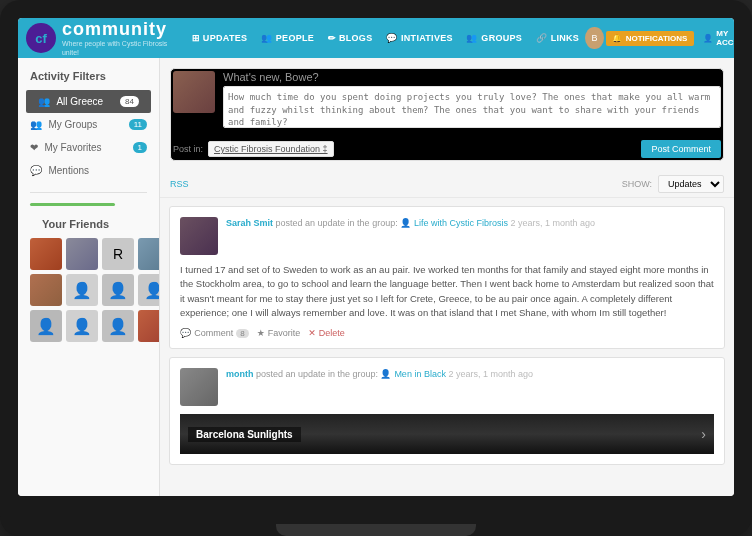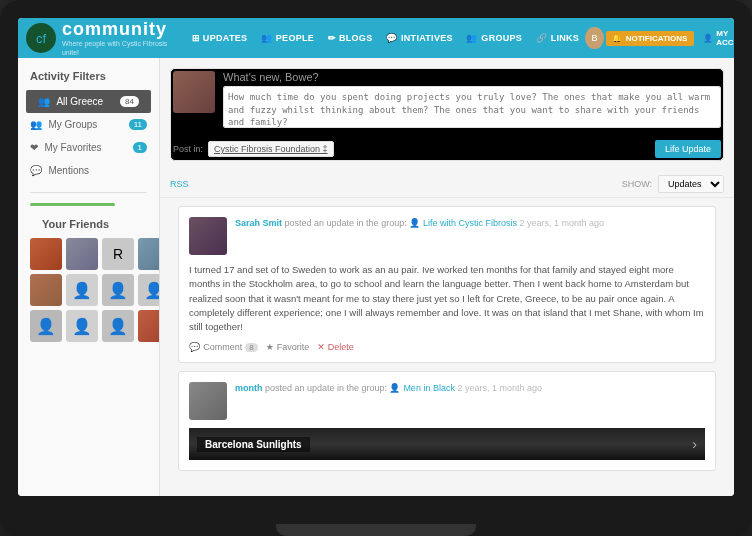--- a/index.html
+++ b/index.html
@@ -52,25 +52,25 @@
     .logo-area {
       display: flex;
       align-items: center;
       gap: 6px;
       min-width: 160px;
     }
     .logo-circle {
       width: 30px;
       height: 30px;
       border-radius: 50%;
-      background: #14532d;
+      background: #4c1d95;
       display: flex;
       align-items: center;
       justify-content: center;
-      font-weight: normal;
+      font-weight: bold;
       color: #2aaccc;
       font-size: 13px;
     }
     .logo-text {
       color: #fff;
       font-size: 18px;
       font-weight: bold;
       letter-spacing: 1px;
     }
     .logo-tagline {
@@ -322,21 +322,21 @@
     .show-select {
       font-size: 9px;
       border: 1px solid #ddd;
       padding: 2px 5px;
       background: #f9f9f9;
       border-radius: 2px;
     }
 
     .feed-item {
       background: #fff;
-      margin: 8px 18px;
+      margin: 8px 9px;
       border: 1px solid #e0e0e0;
       border-radius: 3px;
       padding: 10px;
     }
     .feed-item-header {
       display: flex;
       align-items: flex-start;
       gap: 8px;
       margin-bottom: 8px;
     }
@@ -383,21 +383,21 @@
     }
     .action-count {
       background: #ddd;
       border-radius: 10px;
       padding: 0 4px;
       font-size: 8px;
     }
     .delete-action { color: #cc6060; }
     .barcelona-thumb {
       background: linear-gradient(180deg, #222 0%, #333 50%, #111 100%);
-      height: 32px;
+      height: 40px;
       position: relative;
       display: flex;
       align-items: center;
       justify-content: space-between;
       padding: 0 8px;
     }
     .barcelona-title-bar {
       color: #fff;
       font-size: 10px;
       font-weight: bold;
@@ -520,21 +520,21 @@
             <div style="flex:1">
               <div class="post-prompt">What's new, Bowe?</div>
               <textarea class="post-textarea" placeholder="How much time do you spent doing projects you truly love? The ones that make you all warm and fuzzy whilst thinking about them? The ones that you want to share with your friends and family?" style=""></textarea>
             </div>
           </div>
           <div class="post-footer">
             <div class="post-in">
               <span>Post in:</span>
               <span class="foundation-select">Cystic Fibrosis Foundation ‡</span>
             </div>
-            <button class="post-btn">Life Update</button>
+            <button class="post-btn">Post Comment</button>
           </div>
         </div>
 
         <div class="feed-controls">
           <span class="rss-link">RSS</span>
           <span class="show-label">SHOW:</span>
           <select class="show-select">
             <option>Updates</option>
           </select>
         </div>

